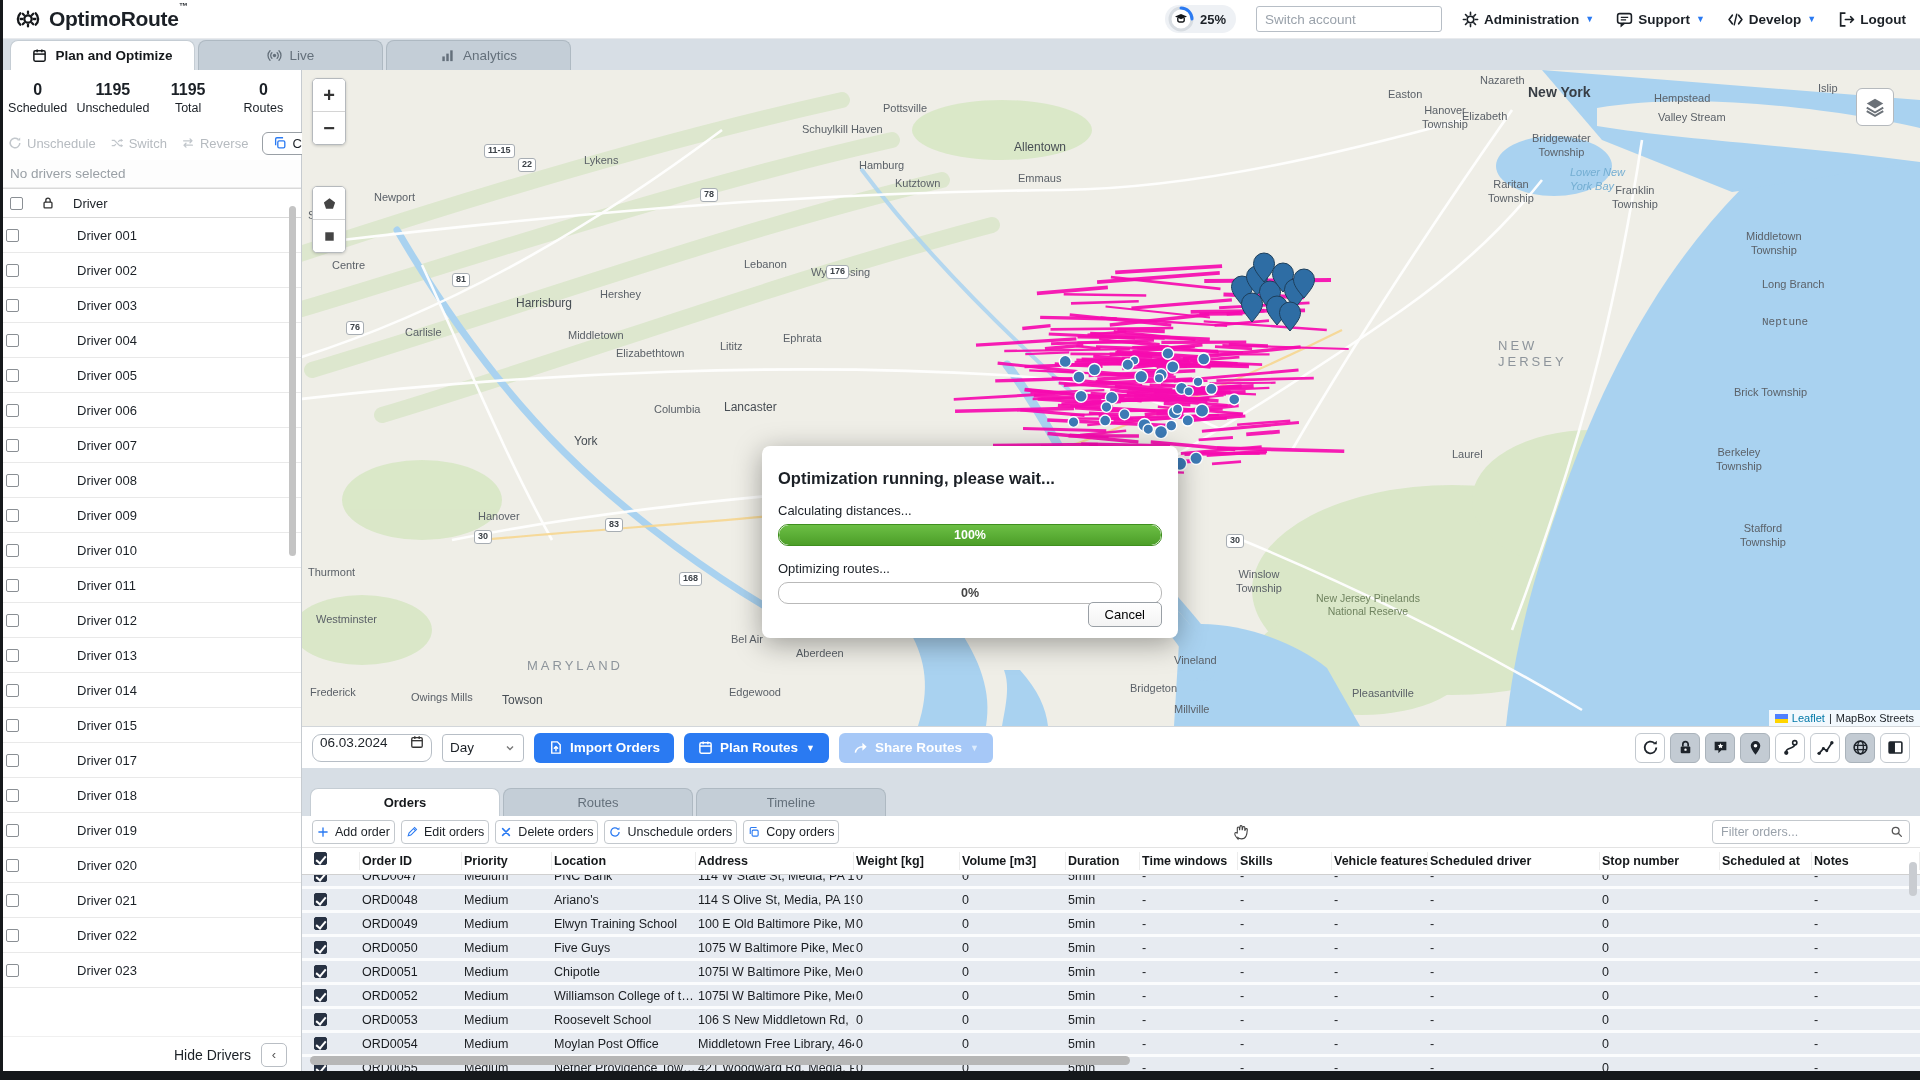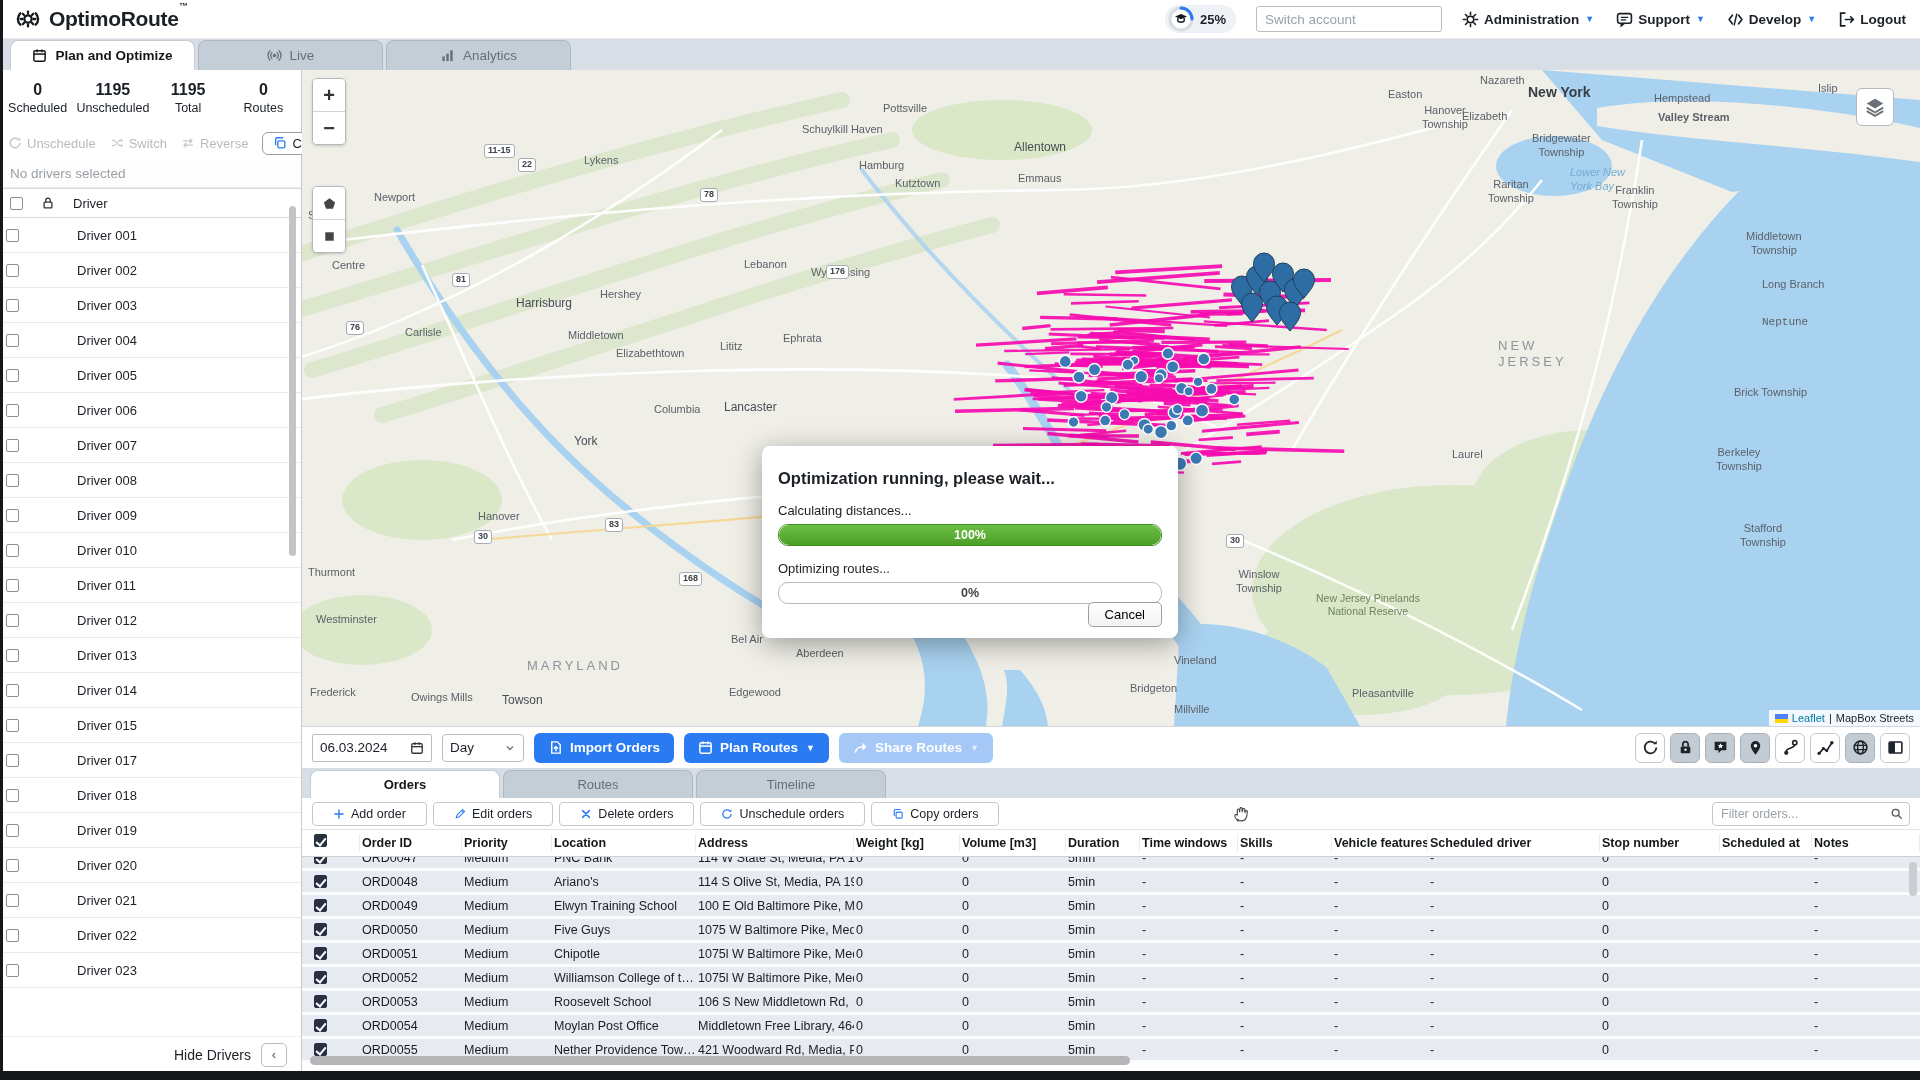--- a/index.html
+++ b/index.html
@@ -97,49 +97,49 @@
   .pbar{height:20px;border-radius:10px;border:1px solid #b9b9b9;background:#fff;position:relative;overflow:hidden}
   .pbar .fill{position:absolute;left:0;top:0;bottom:0;background:linear-gradient(#6cbf45,#4c9e28);border-radius:10px}
   .pbar .ptxt{position:absolute;left:0;right:0;top:0;bottom:0;display:flex;align-items:center;justify-content:center;
               font-size:12.5px;font-weight:bold}
   #modalCancel{position:absolute;right:16px;bottom:11px;padding:4px 16px;font-size:13px;font-family:inherit;
                border:1px solid #9aa0a6;border-radius:5px;background:linear-gradient(#fff,#f3f3f3);cursor:pointer}
 
   
   #maptoolbar{left:302px;top:726px;width:1618px;height:42px;background:#fff;border-top:1px solid #d2d6da;
               display:flex;align-items:center;gap:10px;padding:0 10px;box-sizing:border-box}
-  .date-input{width:120px;height:28px;border:1px solid #b7bec6;border-radius:2px;display:flex;align-items:center;
+  .date-input{width:120px;height:28px;border:1px solid #b7bec6;border-radius:9px;display:flex;
               justify-content:space-between;padding:0 7px;font-size:13.5px;box-sizing:border-box;cursor:text}
   .date-input .icn{width:14px;height:14px;display:inline-flex;color:#333}
   .day-select{width:82px;height:28px;border:1px solid #b7bec6;border-radius:4px;display:flex;align-items:center;
               justify-content:space-between;padding:0 7px;font-size:13.5px;box-sizing:border-box;cursor:pointer}
   .day-select .icn{width:12px;height:12px;display:inline-flex;color:#777}
   .tbtn{height:30px;border:none;border-radius:6px;color:#fff;font-size:13.5px;font-weight:bold;font-family:inherit;
         display:flex;align-items:center;gap:7px;padding:0 14px;cursor:pointer}
   .tbtn .icn{width:15px;height:15px;display:inline-flex}
   .tbtn .caret{color:#fff;font-size:9px}
   .tbtn.primary{background:#2a7af2}
   .tbtn.disabled{background:#a6c8f7;cursor:default}
   .tbtn.disabled .caret{color:#dcebfd}
   #iconBtns{margin-left:auto;display:flex;gap:5px}
   .ibtn{width:30px;height:30px;border:1px solid #c3c9cf;border-radius:6px;background:#fff;display:flex;
         align-items:center;justify-content:center;color:#1e242b;cursor:pointer;padding:0}
   .ibtn.pressed{background:#c3cbd3;border-color:#aab3bb}
   .ibtn .icn{width:17px;height:17px;display:inline-flex}
 
   
   #orders{left:302px;top:768px;width:1618px;height:303px;background:#fff}
-  #orderTabs{height:30px;background:#d7dee5;display:flex;align-items:flex-end;padding-left:8px;gap:3px;box-sizing:border-box}
+  #orderTabs{height:48px;background:#d7dee5;display:flex;align-items:flex-end;padding-left:8px;gap:3px;box-sizing:border-box}
   .otab{width:190px;height:28px;border-radius:8px 8px 0 0;display:flex;align-items:center;justify-content:center;
         font-size:13px;background:#c4ced7;color:#64707b;border:1px solid #aeb9c2;border-bottom:none;box-sizing:border-box;cursor:pointer}
   .otab.active{background:#fff;color:#15181b;font-weight:bold;border-color:#c5cdd4}
   #orderActions{height:32px;display:flex;align-items:center;gap:6px;padding:0 10px;border-bottom:1px solid #e3e3e3;
                 box-sizing:border-box;position:relative}
   .oabtn{height:24px;background:#fff;border:1px solid #c3c8cd;border-radius:4px;font-size:12.5px;font-family:inherit;
-         color:#1b2026;display:flex;align-items:center;gap:6px;padding:0 20px;cursor:pointer}
+         color:#1b2026;display:flex;align-items:center;gap:6px;padding:0 4px;cursor:pointer}
   .oabtn .icn{width:12px;height:12px;display:inline-flex;color:#2a7af2}
   .filter-wrap{margin-left:auto;width:198px;height:24px;border:1px solid #c3c8cd;border-radius:4px;display:flex;
                align-items:center;box-sizing:border-box;padding:0 6px;background:#fff}
   .filter-wrap input{border:none;outline:none;flex:1;font-size:12.5px;font-family:inherit;color:#333;background:none}
   .filter-wrap input::placeholder{color:#9aa2ab}
   .filter-wrap .icn{width:13px;height:13px;display:inline-flex;color:#555}
   #handCursor{position:absolute;left:930px;top:6px;width:20px;height:20px;color:#3a3f45}
 
   #gridHead{display:grid;grid-template-columns:34px 24px 102px 90px 144px 158px 106px 106px 74px 98px 94px 96px 172px 120px 92px 108px;
             height:26px;align-items:center;border-bottom:1px solid #d0d0d0;font-size:12.5px;font-weight:bold;color:#15181b}
@@ -691,21 +691,21 @@
         <path d="M0 0c-7-8.5-10.5-13-10.5-18.5a10.5 10.5 0 1 1 21 0C10.5 -13 7 -8.5 0 0z" transform="translate(975,255)" fill="#2e6da4" stroke="#1d3f5c" stroke-width="1"></path>
         <path d="M0 0c-7-8.5-10.5-13-10.5-18.5a10.5 10.5 0 1 1 21 0C10.5 -13 7 -8.5 0 0z" transform="translate(988,261)" fill="#2e6da4" stroke="#1d3f5c" stroke-width="1"></path>
         <path d="M0 0c-7-8.5-10.5-13-10.5-18.5a10.5 10.5 0 1 1 21 0C10.5 -13 7 -8.5 0 0z" transform="translate(962,212)" fill="#2e6da4" stroke="#1d3f5c" stroke-width="1"></path>
         <path d="M0 0c-7-8.5-10.5-13-10.5-18.5a10.5 10.5 0 1 1 21 0C10.5 -13 7 -8.5 0 0z" transform="translate(1002,228)" fill="#2e6da4" stroke="#1d3f5c" stroke-width="1"></path>
       </g>
   </svg>
   <div id="mapLabels">
       <span class="mlabel" style="left: 1178px; top: 4px;">Nazareth</span>
       <span class="mlabel lg" style="left: 1226px; top: 14px;">New York</span>
       <span class="mlabel" style="left: 1352px; top: 22px;">Hempstead</span>
-      <span class="mlabel" style="left: 1356px; top: 41px; font-weight: bold;">Valley Stream</span>
+      <span class="mlabel" style="left: 1356px; top: 41px;">Valley Stream</span>
       <span class="mlabel" style="left: 1516px; top: 12px;">Islip</span>
       <span class="mlabel" style="left: 1086px; top: 18px;">Easton</span>
       <span class="mlabel two" style="left: 1120px; top: 34px;">Hanover
 Township</span>
       <span class="mlabel" style="left: 1160px; top: 40px;">Elizabeth</span>
       <span class="mlabel water" style="left: 1268px; top: 96px;">Lower New
 York Bay</span>
       <span class="mlabel" style="left: 581px; top: 32px;">Pottsville</span>
       <span class="mlabel" style="left: 500px; top: 53px;">Schuylkill Haven</span>
       <span class="mlabel" style="left: 557px; top: 89px;">Hamburg</span>

